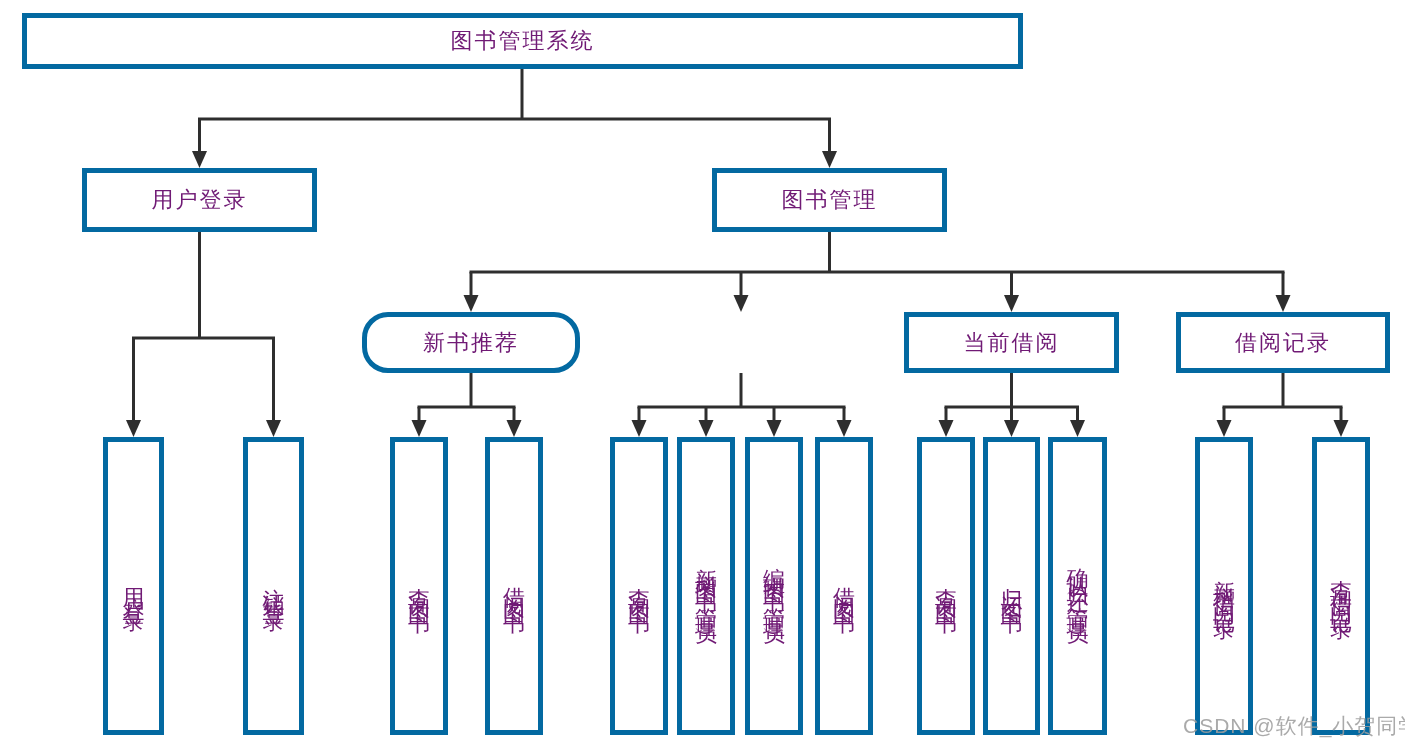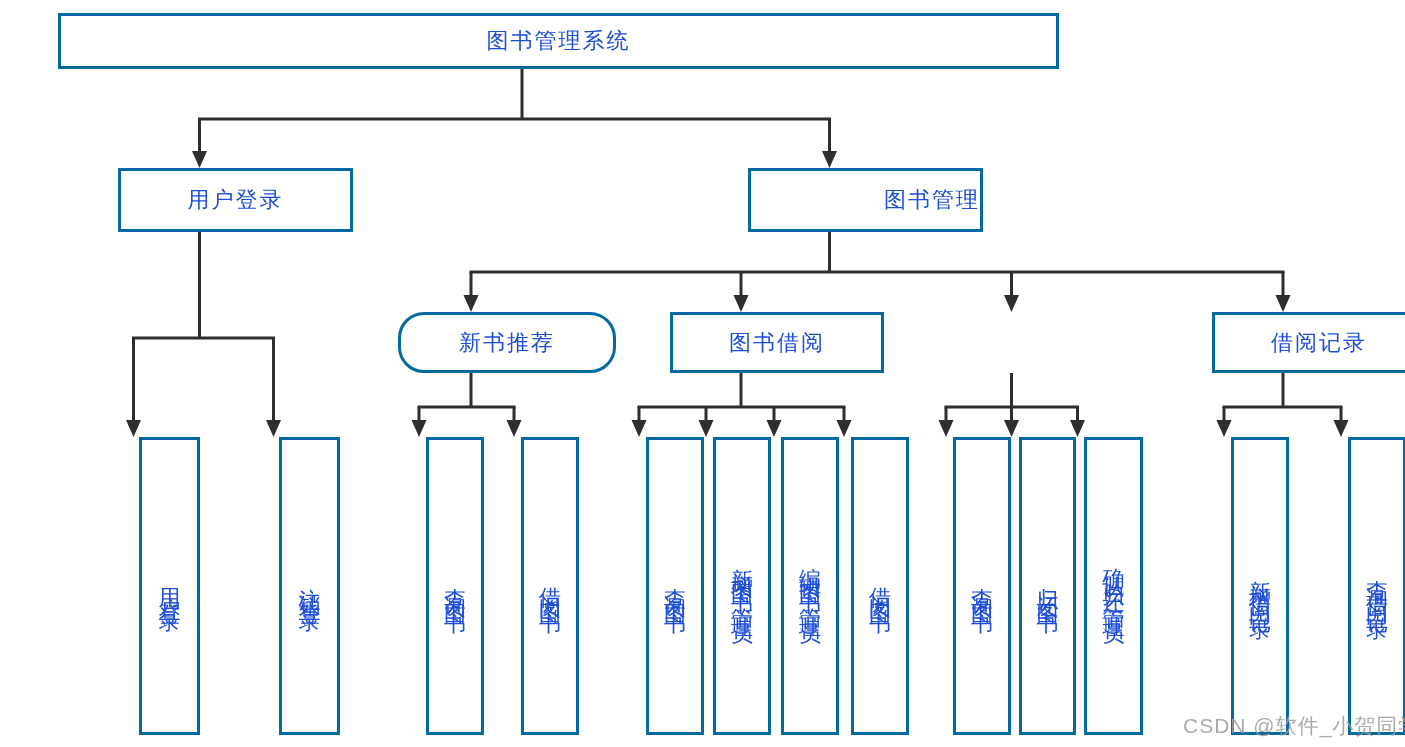--- a/index.html
+++ b/index.html
@@ -17,28 +17,27 @@
   }
   .connector-layer {
     position: absolute;
     left: 0;
     top: 0;
     z-index: 1;
   }
   .node {
     position: absolute;
     box-sizing: border-box;
-    border: 3px solid #0369a1;
+    border: 5px solid #0369a1;
     background: #ffffff;
     display: flex;
     align-items: center;
     justify-content: center;
-    color: #1d4ed8;
+    color: #701a75;
     z-index: 2;
-    margin-left: 36px;
   }
   .node .lbl {
     font-size: 22px;
     letter-spacing: 2px;
     white-space: nowrap;
   }
   .node.vert .lbl {
     writing-mode: vertical-rl;
     text-orientation: mixed;
     letter-spacing: 8px;
@@ -132,29 +131,29 @@
     </g>
   </svg>
 
   <div class="node" style="left:22px; top:13px; width:1001px; height:56px;">
     <span class="lbl">图书管理系统</span>
   </div>
 
   <div class="node" style="left:82px; top:168px; width:235px; height:64px;">
     <span class="lbl">用户登录</span>
   </div>
-  <div class="node" style="left:712px; top:168px; width:235px; height:64px;justify-content:flex-end;">
+  <div class="node" style="left:712px; top:168px; width:235px; height:64px;">
     <span class="lbl">图书管理</span>
   </div>
 
   <div class="node" style="left:362px; top:312px; width:218px; height:61px;border-radius:26px;">
     <span class="lbl">新书推荐</span>
   </div>
-  <div class="node" style="left:634px; top:312px; width:214px; height:61px;">
-    <span class="lbl">图书借阅</span>
+  <div class="node" style="left:904px; top:312px; width:215px; height:61px;">
+    <span class="lbl">当前借阅</span>
   </div>
   <div class="node" style="left:1176px; top:312px; width:214px; height:61px;">
     <span class="lbl">借阅记录</span>
   </div>
 
   <div class="node vert" style="left:103px; top:437px; width:61px; height:298px;">
     <span class="lbl">用户登录</span>
   </div>
   <div class="node vert" style="left:243px; top:437px; width:61px; height:298px;">
     <span class="lbl">注销登录</span>

